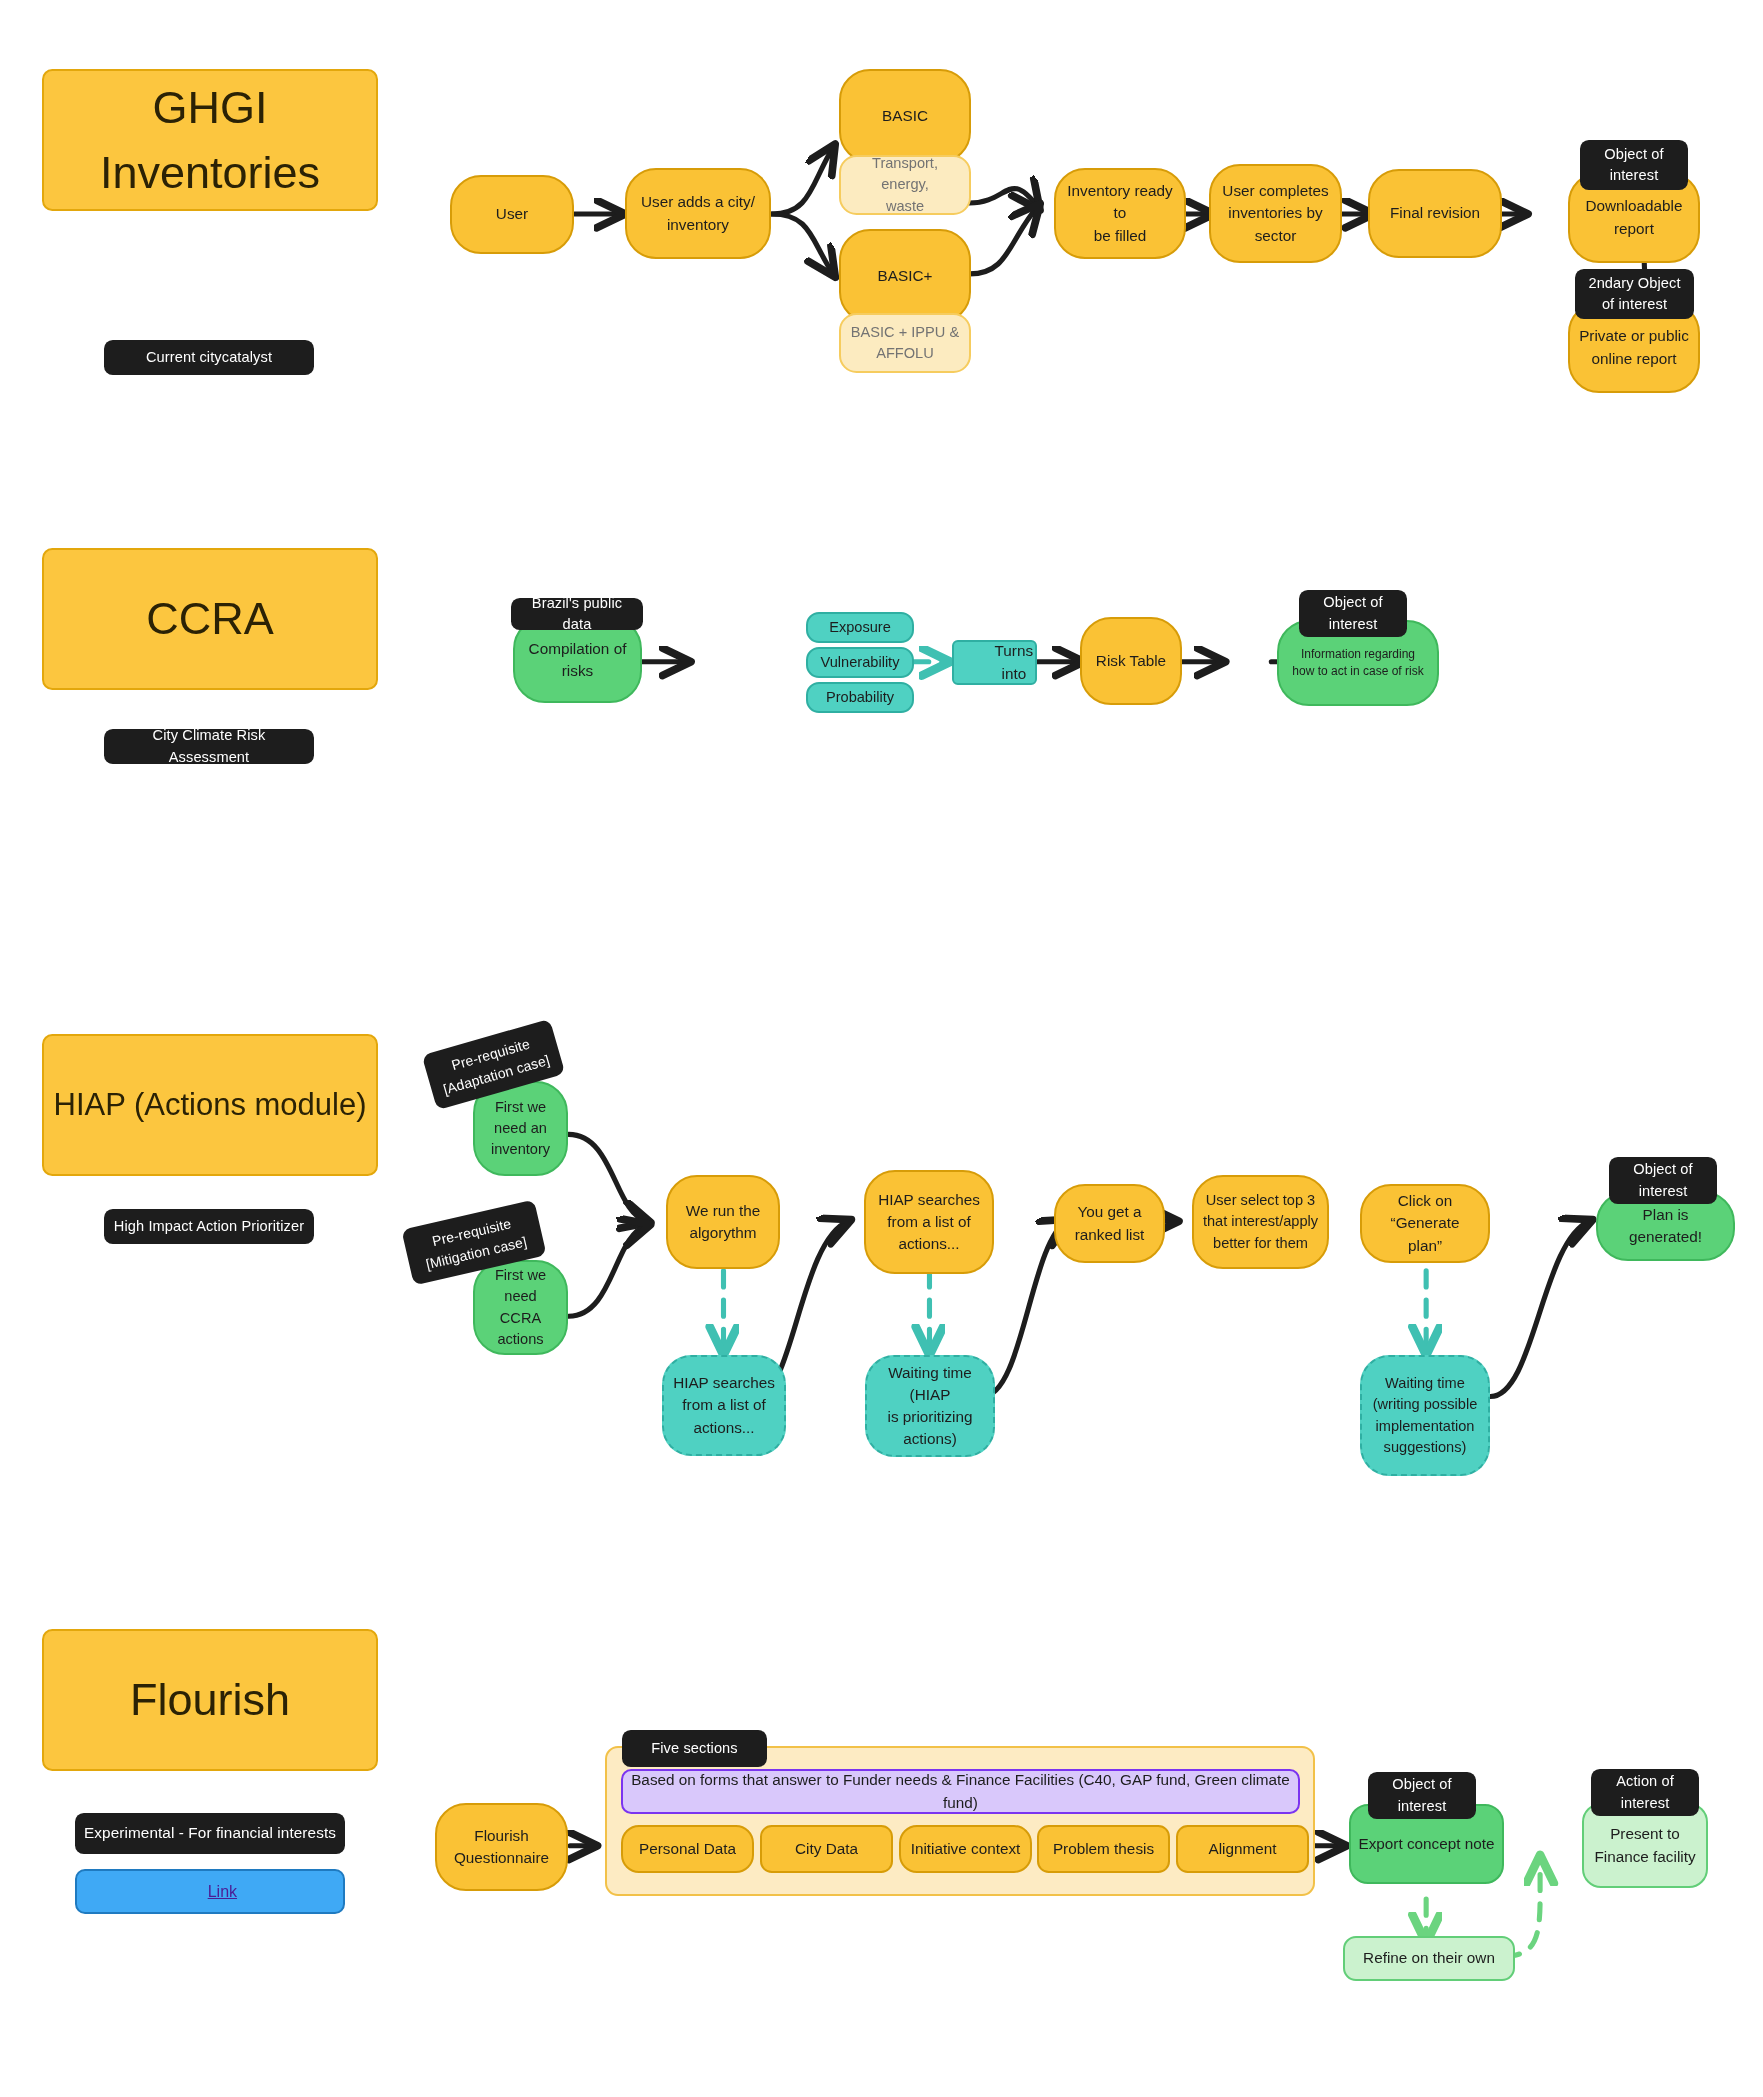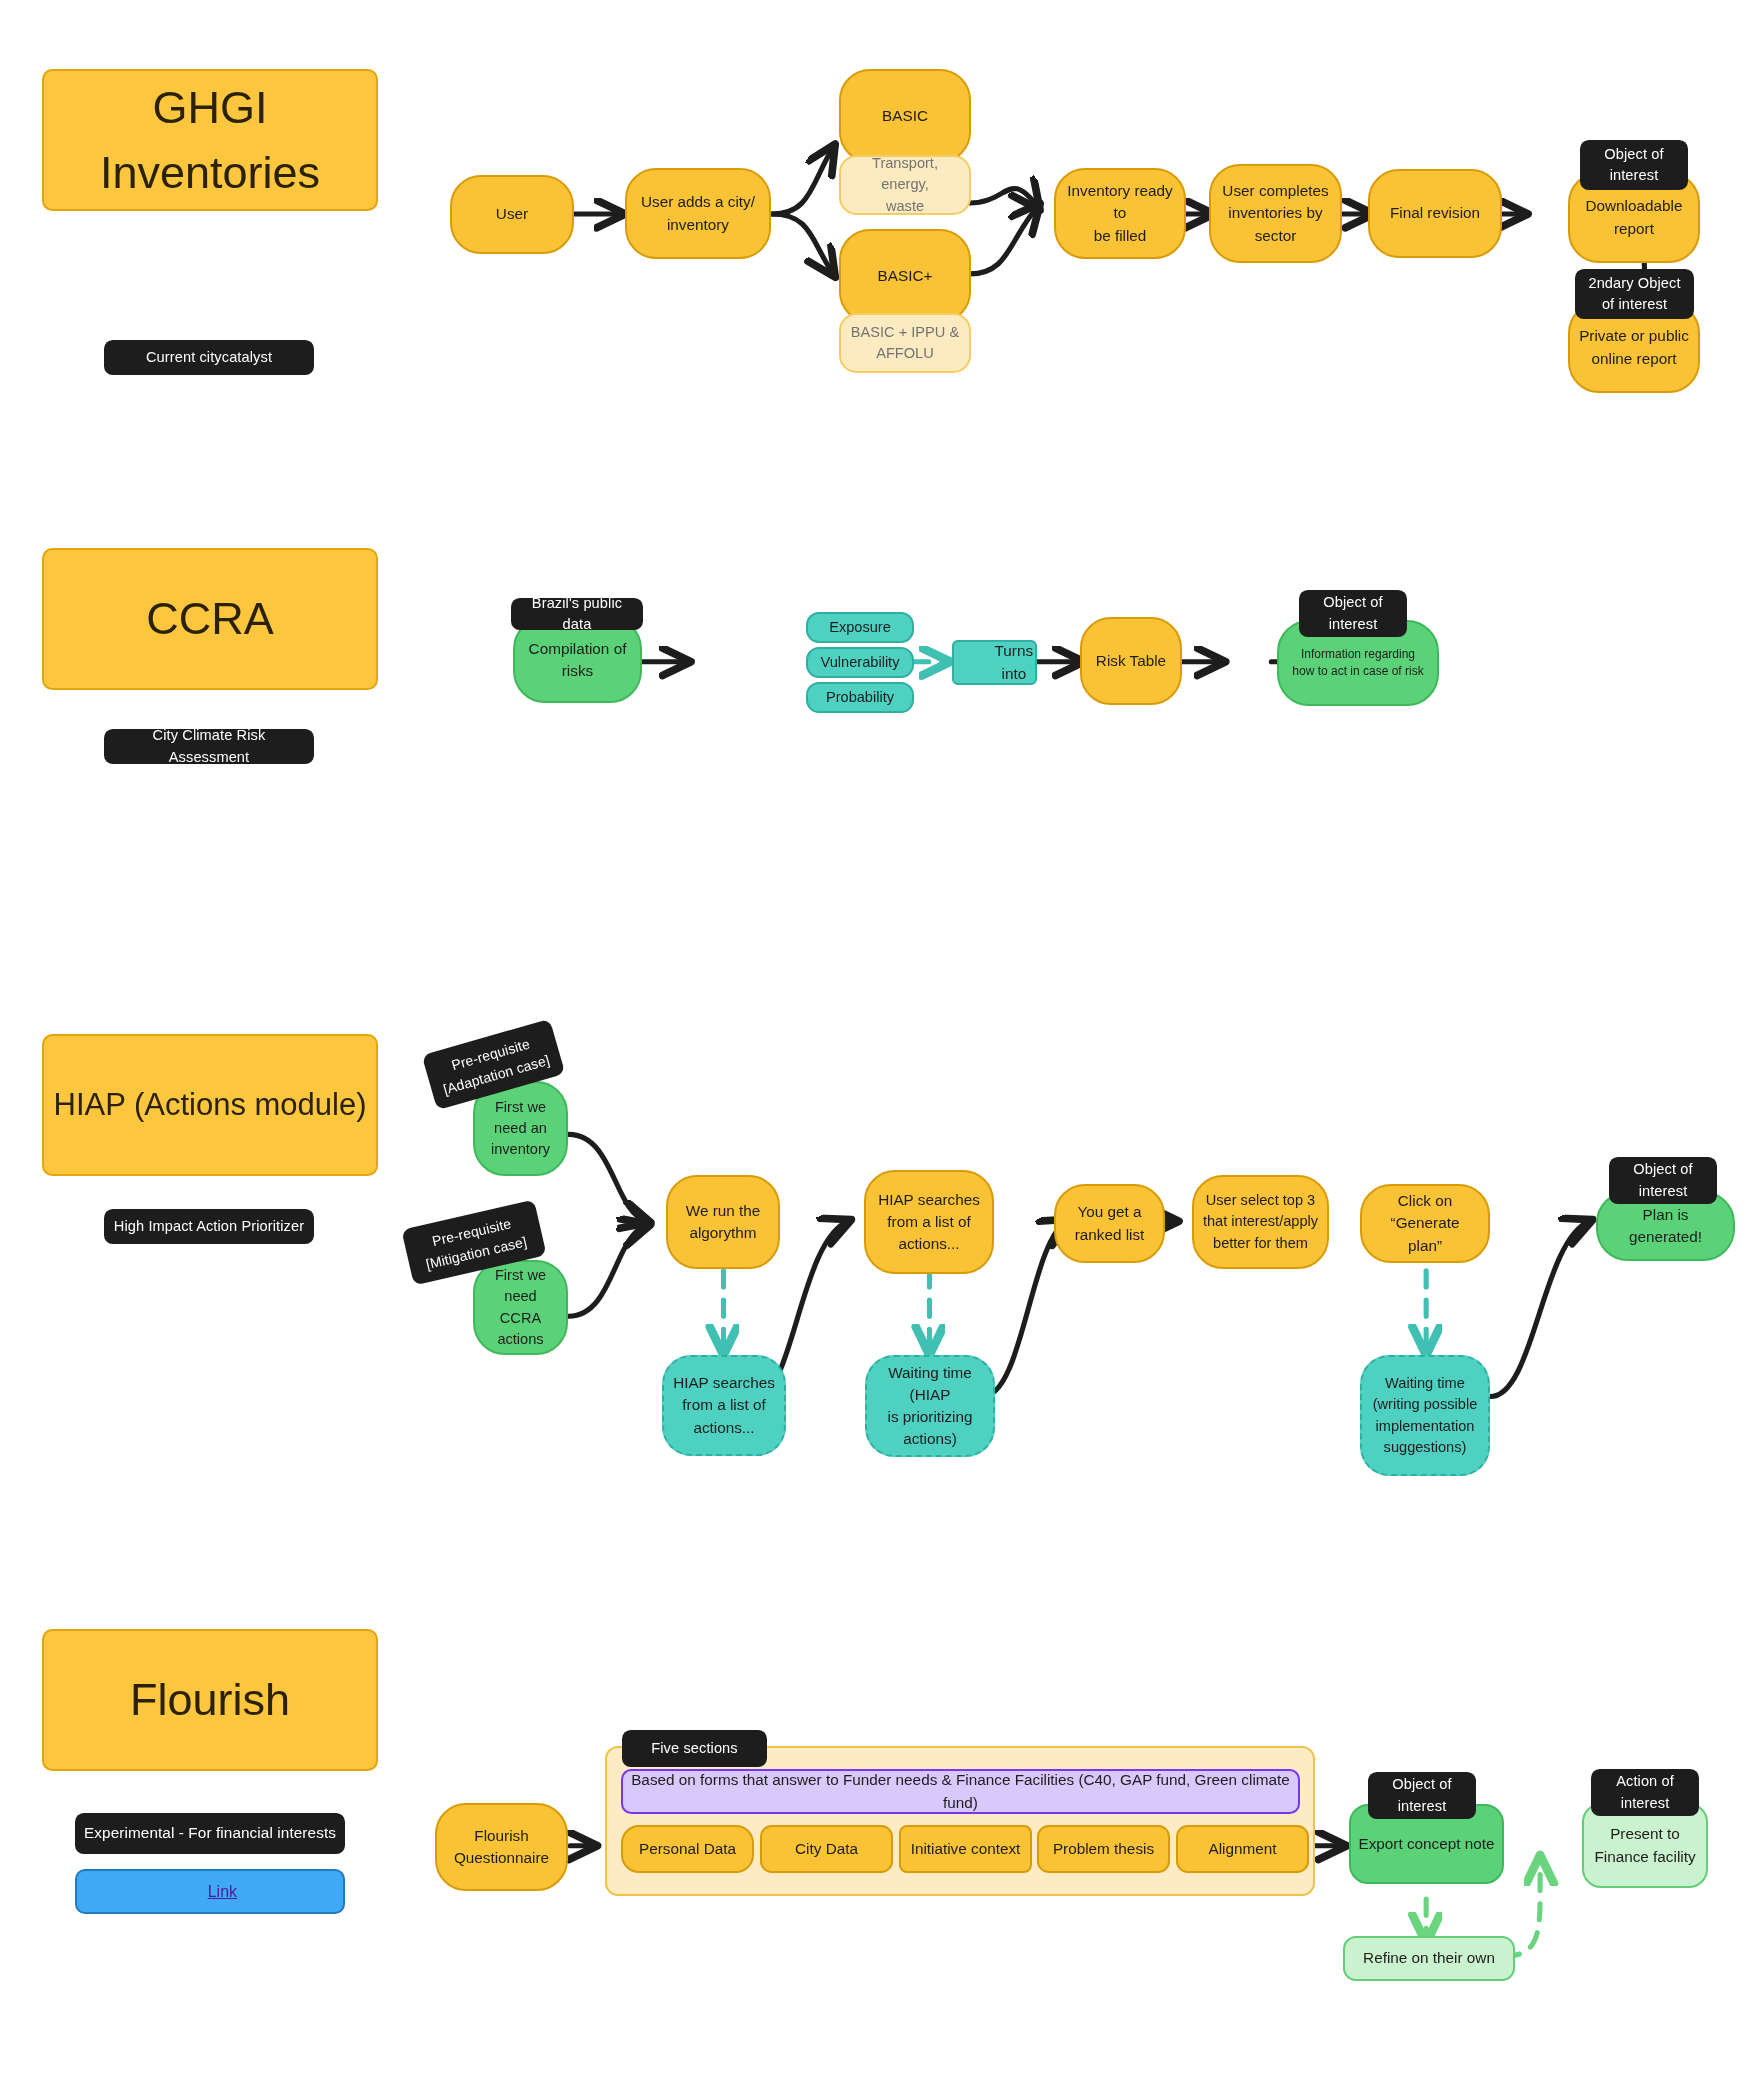--- a/index.html
+++ b/index.html
@@ -306,21 +306,21 @@
   <div class="node yellow" style="left:435px; top:1803px; width:133px; height:88px; white-space:pre-line;">Flourish
 Questionnaire</div>
 
   <div class="group-box" style="left:605px; top:1746px; width:710px; height:150px;"></div>
   <div class="node tag" style="left:622px; top:1730px; width:145px; height:37px;">Five sections</div>
 
   <div class="node purple" style="left:621px; top:1769px; width:679px; height:45px; font-size:15.3px;">Based on forms that answer to Funder needs &amp; Finance Facilities (C40, GAP fund, Green climate fund)</div>
 
   <div class="node yellow" style="left:621px; top:1825px; width:133px; height:48px; border-radius:18px;">Personal Data</div>
   <div class="node yellow" style="left:760px; top:1825px; width:133px; height:48px; border-radius:11.7px;">City Data</div>
-  <div class="node yellow" style="left:899px; top:1825px; width:133px; height:48px; border-radius:8px;">Initiative context</div>
+  <div class="node yellow" style="left:899px; top:1825px; width:133px; height:48px; border-radius:18px;">Initiative context</div>
   <div class="node yellow" style="left:1037px; top:1825px; width:133px; height:48px; border-radius:11.7px;">Problem thesis</div>
   <div class="node yellow" style="left:1176px; top:1825px; width:133px; height:48px; border-radius:11.7px;">Alignment</div>
 
   <div class="node green" style="left:1349px; top:1804px; width:155px; height:80px; border-radius:19px;">Export concept note</div>
   <div class="node tag" style="left:1368px; top:1772px; width:108px; height:47px; white-space:pre-line;">Object of
 interest</div>
 
   <div class="node green-lite" style="left:1582px; top:1803px; width:126px; height:85px; white-space:pre-line;">Present to
 Finance facility</div>
   <div class="node tag" style="left:1591px; top:1769px; width:108px; height:47px; white-space:pre-line;">Action of

